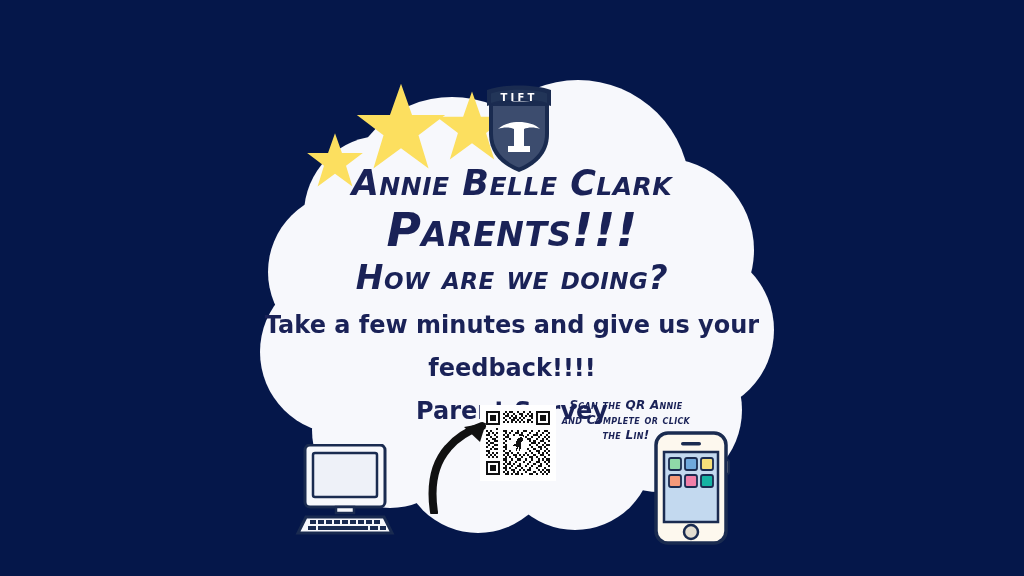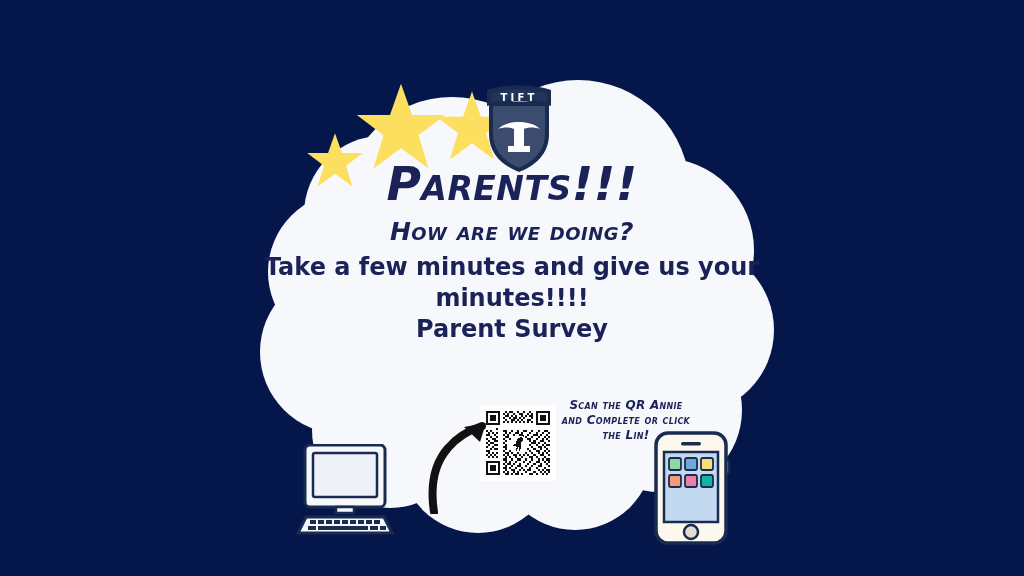--- a/index.html
+++ b/index.html
@@ -59,31 +59,31 @@
     font-size: 35px;
     line-height: 46px;
     margin: 0;
   }
   #headline-2 {
     font-size: 47px;
     line-height: 48px;
     margin: 0;
   }
   #subhead {
-    font-size: 25px;
+    font-size: 33px;
     line-height: 40px;
     margin: 4px 0 0 0;
   }
   .body-line {
     font-family: "DejaVu Sans", sans-serif;
     font-weight: bold;
     font-size: 24px;
     line-height: 31px;
     color: #1a2257;
-    margin: 0;
+    margin: 12px;
   }
   #body-line-3 { margin-top: 6px; }
 
   
   #qr-caption {
     position: absolute;
     left: 556px;
     top: 398px;
     width: 140px;
     text-align: center;
@@ -179,24 +179,25 @@
     <path d="M6 8 C22 2 54 2 70 8 L70 24 C54 18 22 18 6 24 Z" fill="#1a2b50"></path>
     <path d="M10 11.5 C24 6.5 52 6.5 66 11.5 L66 21 C52 16 24 16 10 21 Z" fill="#223558"></path>
     <text x="38" y="19" text-anchor="middle" font-family="DejaVu Sans, sans-serif" font-size="10" font-weight="bold" letter-spacing="3.2" fill="#ffffff">TIFT</text>
 
     <path d="M17 47 C22 42 30 40 38 40 C46 40 54 42 59 47
              C54 45 47 45 43 47 L43 64 L49 64 L49 70 L27 70 L27 64 L33 64 L33 47
              C29 45 22 45 17 47 Z" fill="#ffffff"></path>
   </svg>
 
   <div id="text-block">
+    <div id="headline-1" class="brush">Annie Belle Clark</div>
     <div id="headline-2" class="brush">Parents!!!</div>
     <div id="subhead" class="brush">How are we doing?</div>
     <div class="body-line">Take a few minutes and give us your</div>
-    <div class="body-line">minutes!!!!</div>
+    <div class="body-line">feedback!!!!</div>
     <div class="body-line">Parent Survey</div>
   </div>
 
   <div id="qr-caption">
     <div>Scan the QR Annie</div>
     <div>and Complete or click</div>
     <div>the Lin!</div>
   </div>
 
   <svg id="qr-code" viewBox="0 0 33 33" shape-rendering="crispEdges" xmlns="http://www.w3.org/2000/svg">

